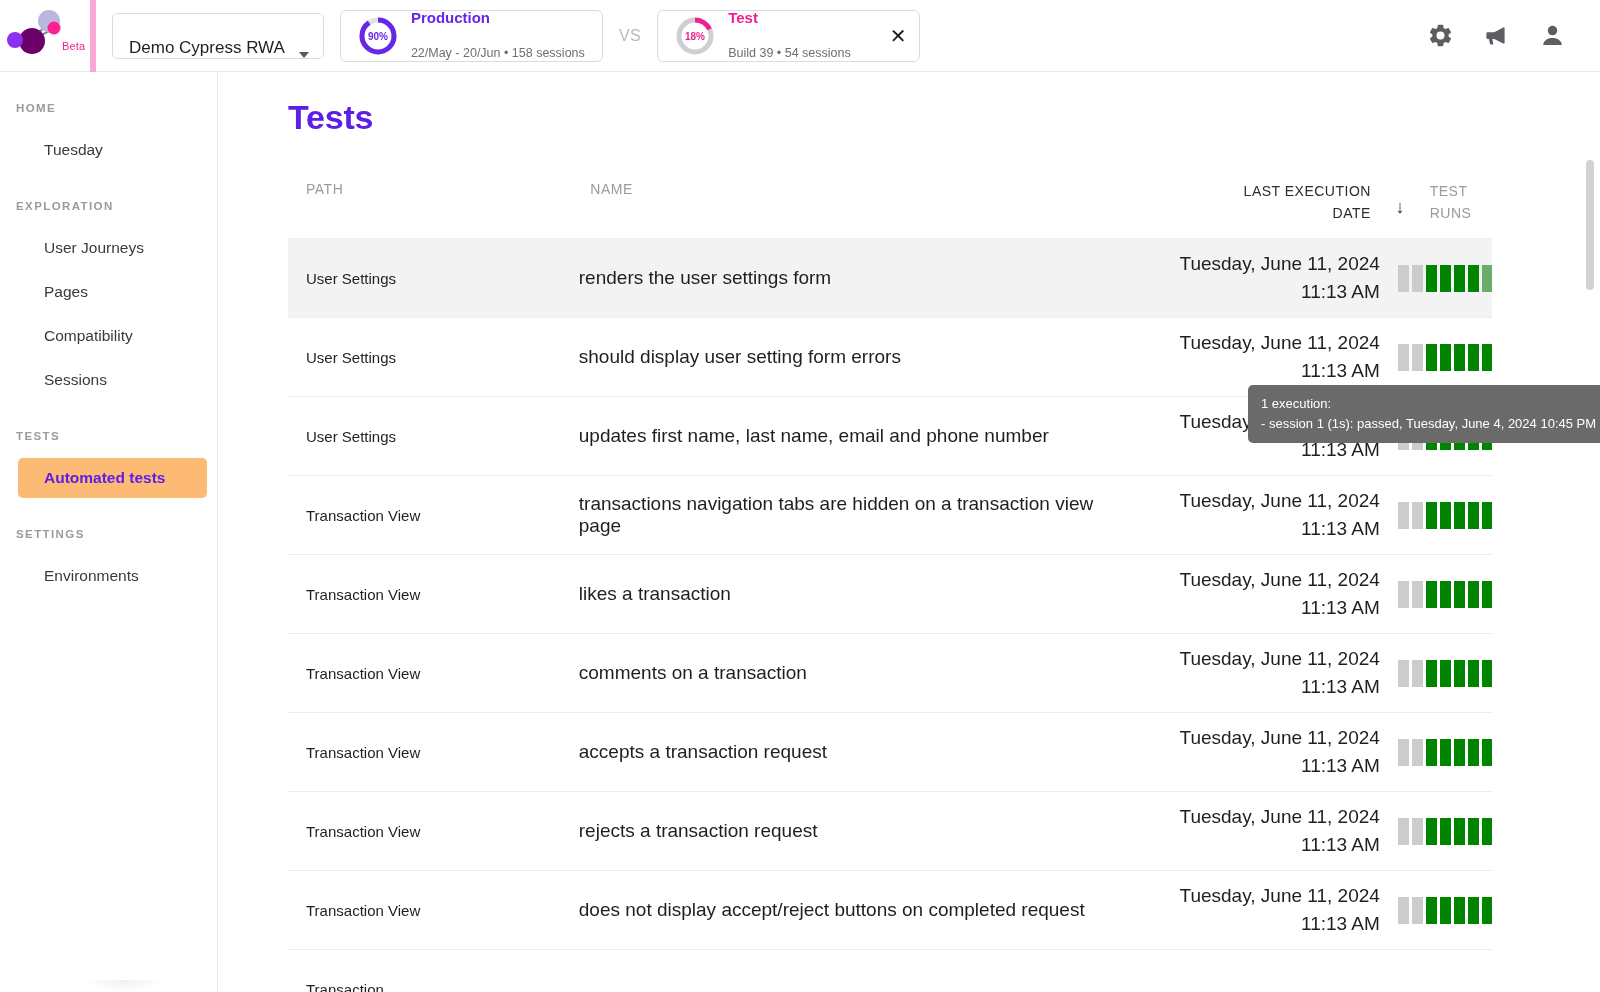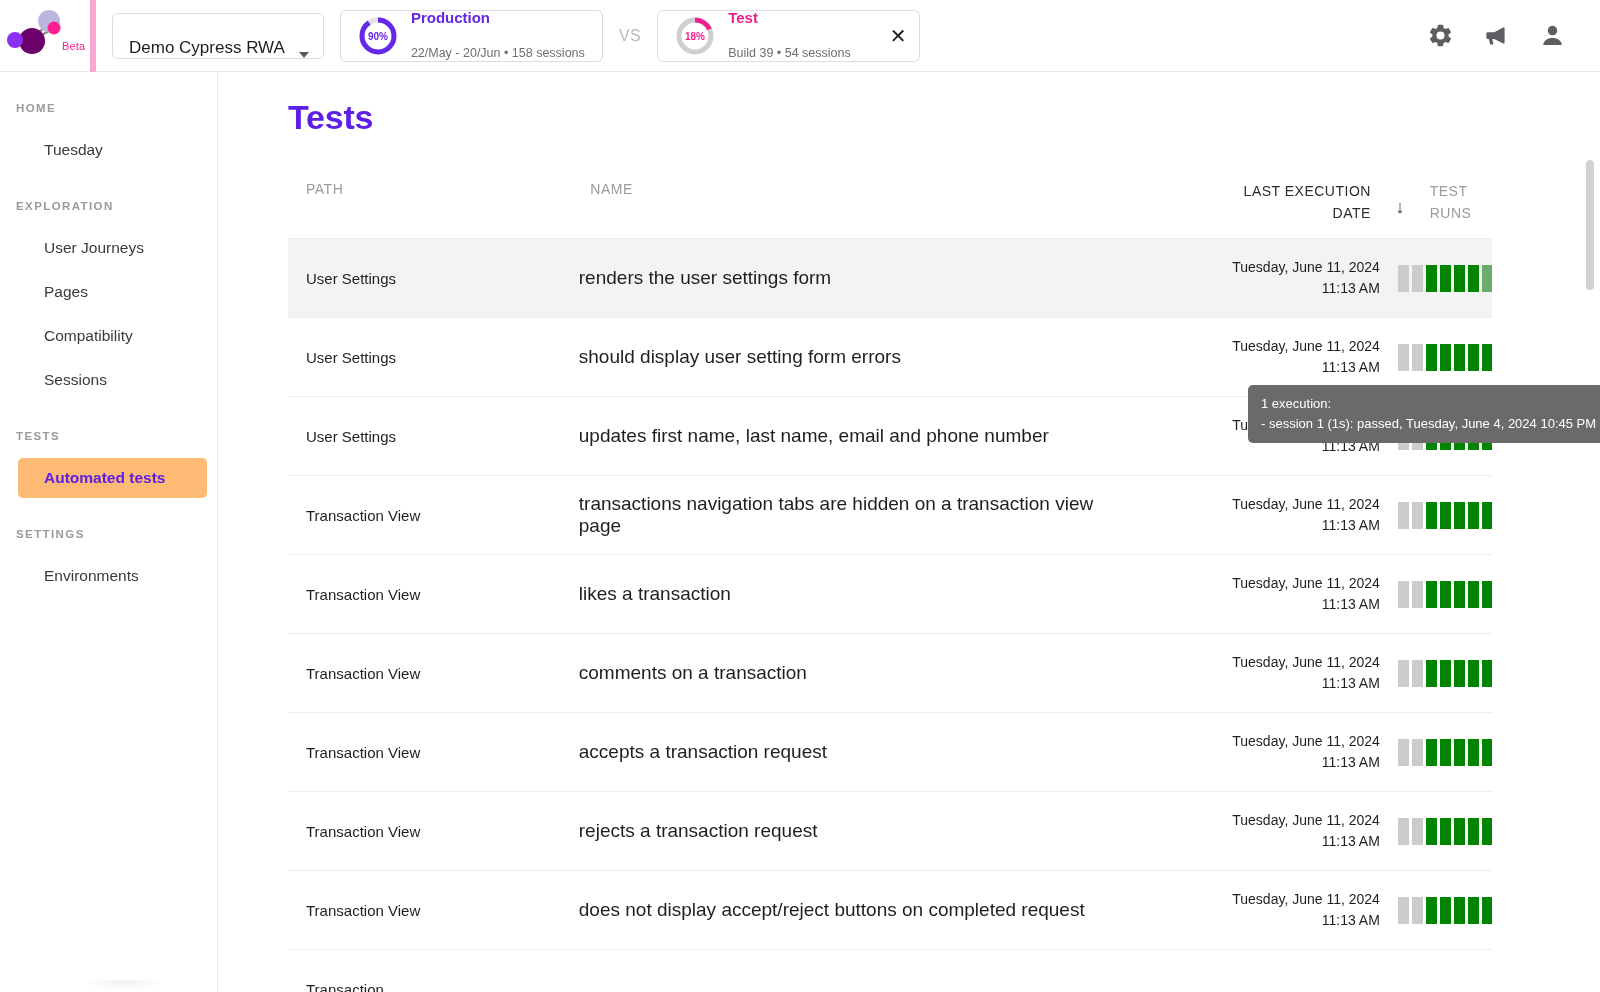--- a/index.html
+++ b/index.html
@@ -104,21 +104,21 @@
   .th-sort  { width: 44px; text-align: center; color: #3a3a3e; font-size: 18px; padding-top: 16px;}
   .th-runs  { width: 64px; text-align: left; line-height: 1.55; }
 
   .row {
     display: flex; align-items: center; height: 79px;
     border-top: 1px solid #ededef; cursor: pointer;
   }
   .row.hl { background: #f3f3f4; }
   .c-path { width: 302px; padding-left: 18px; font-size: 15px; color: #1f1f21; }
   .c-name { width: 564px; font-size: 19px; color: #1f1f21; }
-  .c-date { width: 274px; text-align: right; font-size: 14px; color: #1f1f21; line-height: 1.5; padding-right: 4px;}
+  .c-date { width: 274px; text-align: right; font-size: 19px; color: #1f1f21; line-height: 1.5; padding-right: 4px;}
   .c-runs { width: 112px; display: flex; align-items: center; gap: 3px; padding-left: 14px; overflow: hidden;}
   .bar { width: 11px; height: 27px; flex: 0 0 auto; }
   .bar.grey  { background: #cccccc; }
   .bar.green { background: #018501; }
   .bar.lgreen{ background: #6aad6a; }
 
   
   .tooltip {
     position: absolute; left: 1030px; top: 313px;
     background: #6a6a6a; color: #ffffff; border-radius: 5px;

